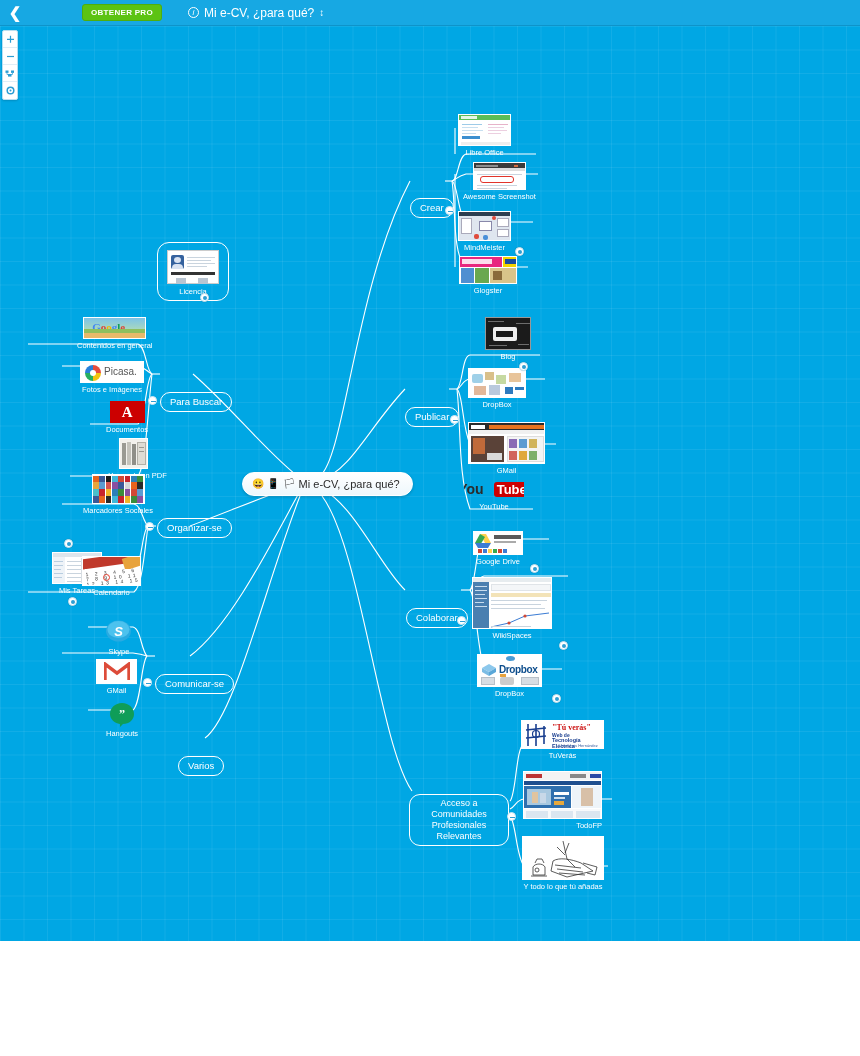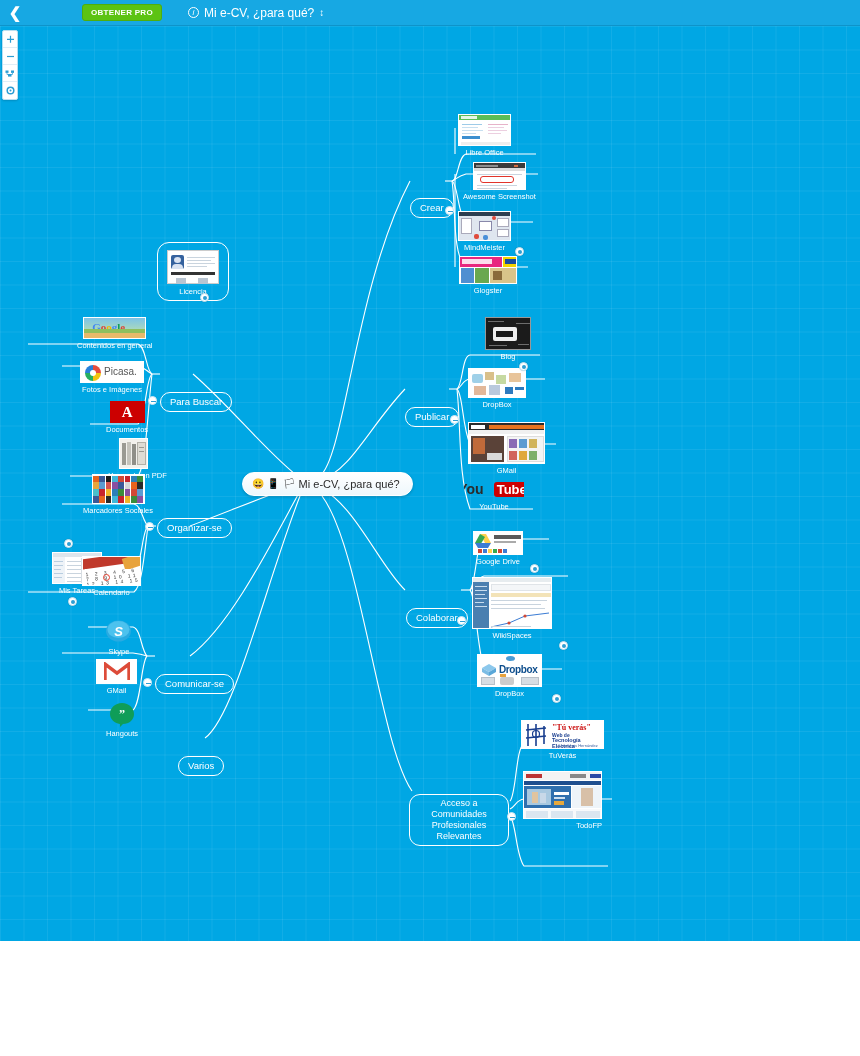--- a/index.html
+++ b/index.html
@@ -497,20 +497,41 @@
           <div class="blk" style="left:57px;top:16px;width:12px;height:18px;background:#d8c0a8;"></div>
           <div class="blk" style="left:0;top:37px;width:100%;height:11px;background:#f7f9fb;"></div>
           <div class="blk" style="left:2px;top:39px;width:22px;height:7px;background:#dbe6f0;"></div>
           <div class="blk" style="left:27px;top:39px;width:22px;height:7px;background:#dbe6f0;"></div>
           <div class="blk" style="left:52px;top:39px;width:24px;height:7px;background:#dbe6f0;"></div>
         </div>
       </div>
       <div class="cap">TodoFP</div>
     </div>
 
+    <div class="node leaf" style="left:522px; top:810px;">
+      <div class="thumb" style="width:82px;height:44px;">
+        <div class="tb" style="background:#fff;">
+          <svg width="82" height="44" viewBox="0 0 82 44">
+            <g stroke="#333" stroke-width=".8" fill="none">
+              <path d="M40 4 L44 22 L52 30"></path>
+              <path d="M34 10 L42 18"></path>
+              <path d="M46 6 L42 16"></path>
+              <path d="M30 24 C36 20, 48 22, 58 26 L70 34 L44 40 L28 34 Z"></path>
+              <path d="M32 28 L58 31 M34 32 L60 35 M36 36 L62 38"></path>
+              <path d="M60 26 L74 30 L72 38 L64 36"></path>
+              <path d="M10 30 C12 26, 20 26, 22 30 L22 38 L10 38 Z"></path>
+              <path d="M12 26 L14 22 L19 22 L21 26"></path>
+              <path d="M8 39 L24 39"></path>
+              <circle cx="14" cy="33" r="2"></circle>
+            </g>
+          </svg>
+        </div>
+      </div>
+      <div class="cap">Y todo lo que tú añadas</div>
+    </div>
 
     <div class="node branch" style="left:160px; top:366px;">Para Buscar</div>
     <div class="toggle" style="left:148px;top:370px;"></div>
 
     <div class="node leaf" style="left:77px; top:291px;">
       <div class="thumb" style="width:63px;height:22px;">
         <div class="tb" style="background:linear-gradient(#7cc3e8,#c9e8a0);">
           <div style="position:absolute;left:8px;top:3px;font-size:11px;font-weight:bold;font-family:'Liberation Serif',serif;">
             <span style="color:#4285f4">G</span><span style="color:#db4437">o</span><span style="color:#f4b400">o</span><span style="color:#4285f4">g</span><span style="color:#0f9d58">l</span><span style="color:#db4437">e</span>
           </div>

